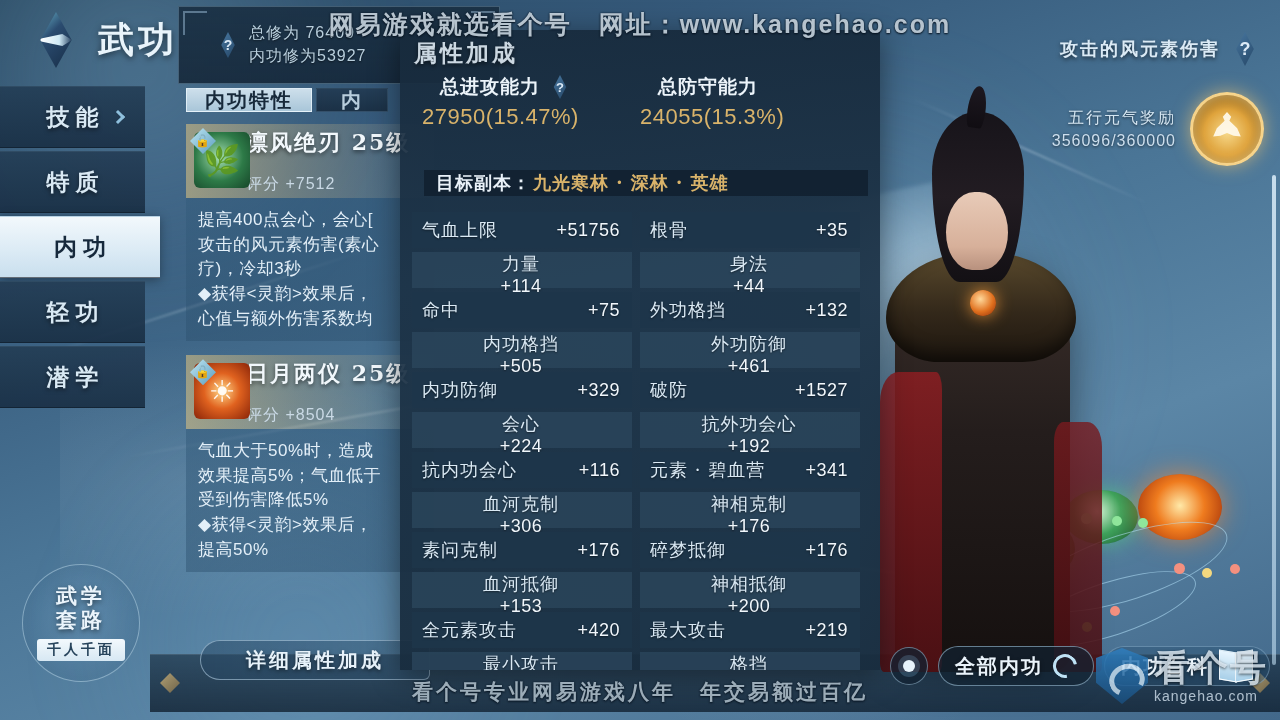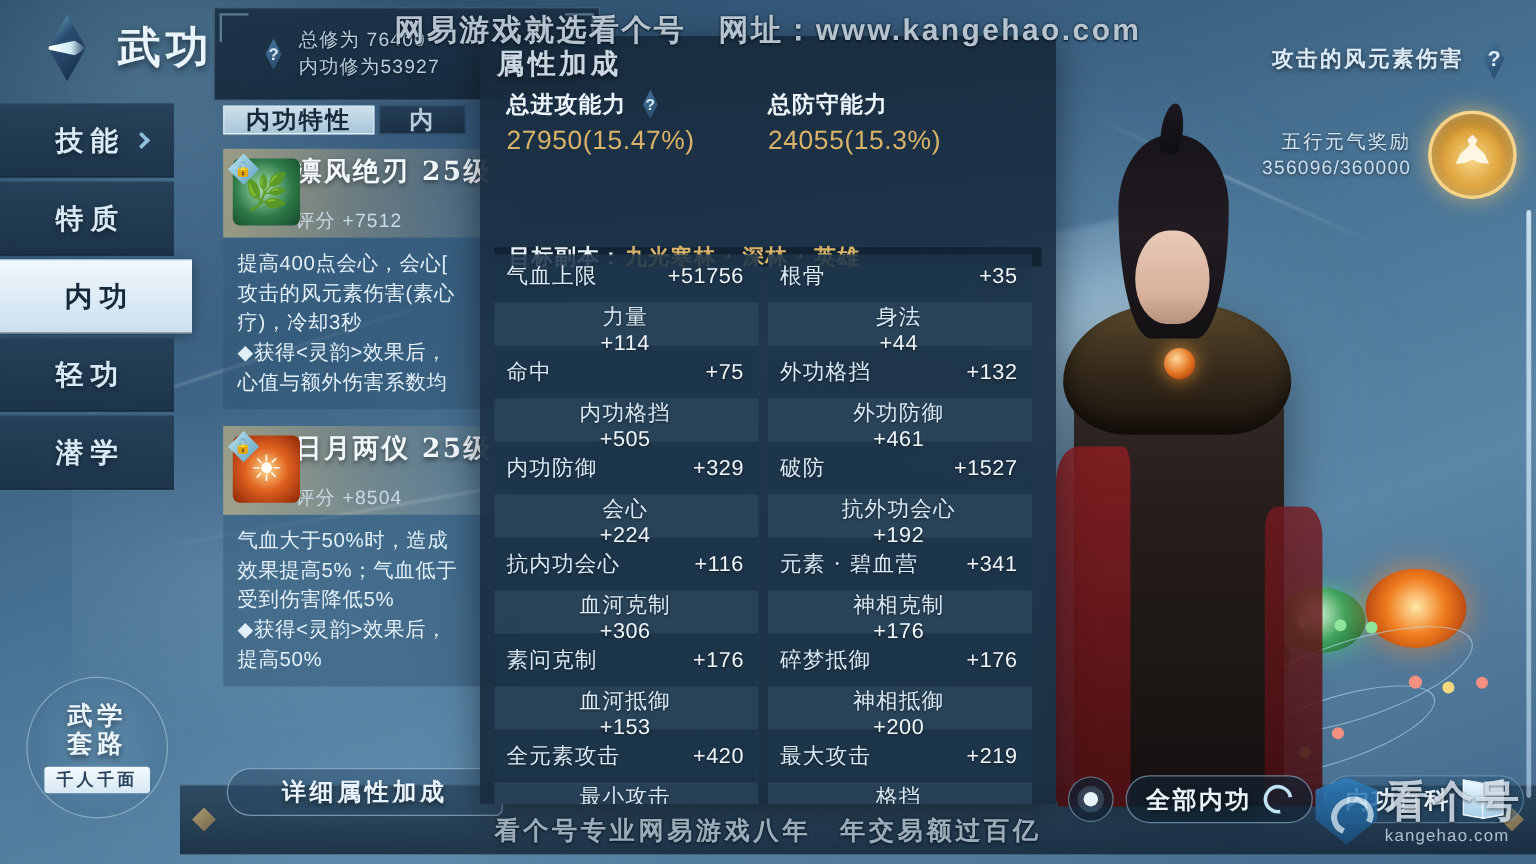--- a/index.html
+++ b/index.html
@@ -229,21 +229,21 @@
     text-shadow: 0 2px 4px rgba(0,0,0,.5);
   }
   .skill-name .sc { font-size: 16px; color: #c9d9e5; letter-spacing: 1px; }
   .skill-desc {
     background: linear-gradient(180deg, rgba(52,92,124,.55), rgba(44,80,110,.45));
     padding: 10px 12px; font-size: 17px; line-height: 1.45;
     color: #e3eff8; letter-spacing: .5px;
   }
 
   .detail-btn {
-    position: absolute; left: 189px; top: 640px; width: 230px; height: 40px;
+    position: absolute; left: 200px; top: 640px; width: 230px; height: 40px;
     border: 1px solid rgba(190,215,235,.55);
     border-radius: 20px 6px 6px 20px;
     background: linear-gradient(90deg, rgba(40,72,100,.55), rgba(52,88,118,.45));
     display: flex; align-items: center; justify-content: center; z-index: 21; cursor: pointer;
   }
   .detail-btn span {
     font-size: 20px; color: #e7f2fa; letter-spacing: 3px;
     font-family: "DejaVu Serif", "Liberation Serif", serif; font-weight: bold;
     text-shadow: 0 2px 4px rgba(0,0,0,.5);
   }
@@ -262,29 +262,30 @@
   }
   .attr-summary {
     position: absolute; left: 0; right: 0; top: 44px; height: 72px;
     display: flex; padding: 0 22px;
   }
   .sum-col { flex: 1; display: flex; flex-direction: column; gap: 4px; }
   .sum-head { display: flex; align-items: center; gap: 8px; }
   .sum-head .lbl {
     font-size: 19px; color: #ecf4fa; letter-spacing: 1px; font-weight: bold;
     font-family: "DejaVu Serif", "Liberation Serif", serif;
+    margin-left: 18px;
   }
   .sum-head .qmark { width: 24px; height: 24px; margin: 0; }
   .sum-head .qmark span { font-size: 13px; }
   .sum-val { font-size: 22px; color: #d9b36a; letter-spacing: .5px; }
 
   .target-bar {
-    position: absolute; left: 12px; right: 12px; top: 140px; height: 16px;
+    position: absolute; left: 24px; right: 12px; top: 140px; height: 26px;
     background: rgba(16,32,47,.85);
-    display: flex; align-items: center; padding-left: 12px; gap: 2px; margin-top: 36px;
+    display: flex; align-items: center; padding-left: 12px; gap: 2px;
   }
   .target-bar .tl { font-size: 18px; color: #eaf2f9; letter-spacing: 1px; font-weight: bold;
     font-family: "DejaVu Serif", "Liberation Serif", serif; }
   .target-bar .tv { font-size: 18px; color: #d9b36a; letter-spacing: 1px; font-weight: bold;
     font-family: "DejaVu Serif", "Liberation Serif", serif; }
 
   .attr-grid {
     position: absolute; left: 12px; right: 20px; top: 182px; bottom: 0;
     display: grid; grid-template-columns: 1fr 1fr; column-gap: 8px; row-gap: 4px;
     align-content: start;

